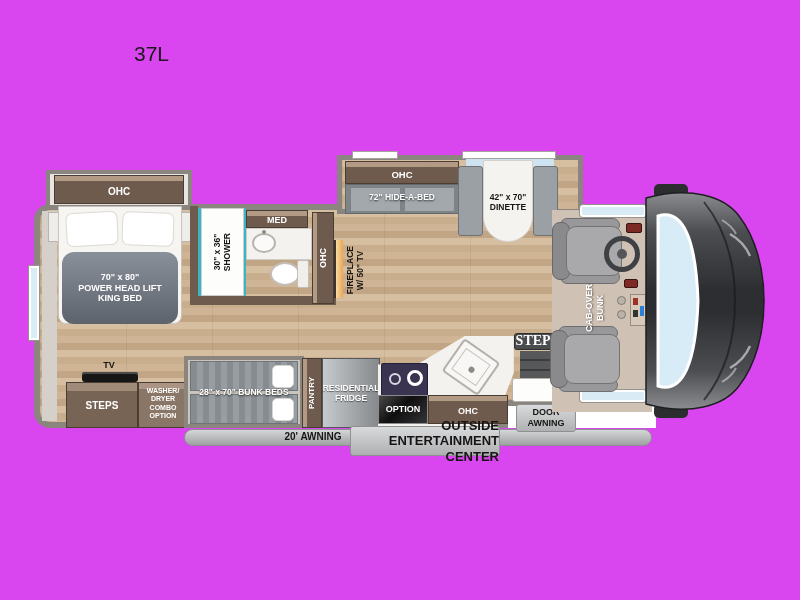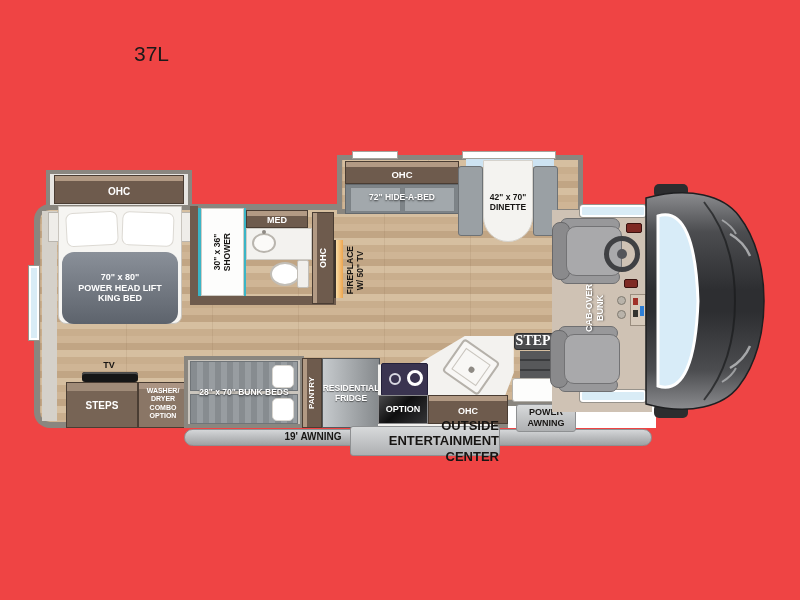--- a/index.html
+++ b/index.html
@@ -1,16 +1,16 @@
 <!DOCTYPE html>
 <html><head>
 <meta charset="utf-8">
 <style>
   html,body{margin:0;padding:0;background:#fff;}
-  .canvas{position:relative;width:800px;height:600px;background:#ef4444;overflow:hidden;
+  .canvas{position:relative;width:800px;height:600px;background:#d946ef;overflow:hidden;
           font-family:"Liberation Sans",sans-serif;}
   .abs{position:absolute;box-sizing:border-box;}
   .lbl{font-weight:bold;white-space:pre-line;text-align:center;line-height:1.18;color:#171513;}
   .wlbl{color:#fff;}
   .ctr{display:flex;align-items:center;justify-content:center;}
   .vtext{writing-mode:vertical-rl;transform:rotate(180deg);}
   .woodfix{background:
     repeating-linear-gradient(90deg, rgba(110,80,50,.10) 0 1px, transparent 1px 86px),
     repeating-linear-gradient(180deg,#d6bfa0 0 7px,#c9ae8d 7px 14px,#cfb595 14px 21px,#c1a584 21px 28px);}
   .cab-h{background:linear-gradient(180deg,#b29a84 0 5px,#6e5b4d 5px);border:1px solid #4a3d33;}
@@ -22,21 +22,21 @@
 </style>
 </head>
 <body>
 
 <div class="canvas">
 
   <div class="abs" style="left:134px;top:42px;font-size:21px;font-weight:500;color:#1a1a1a;">37L</div>
 
   <div class="abs" style="left:184px;top:429px;width:468px;height:17px;border-radius:9px;
               background:linear-gradient(180deg,#d4d6d8,#9fa1a3);border:1px solid #8e9092;"></div>
-  <div class="abs lbl" style="left:248px;top:431px;width:130px;font-size:10px;">19' AWNING</div>
+  <div class="abs lbl" style="left:248px;top:431px;width:130px;font-size:10px;">20' AWNING</div>
 
   <div class="abs woodfix" style="left:34px;top:204px;width:622px;height:224px;border:6px solid #8a867f;
               border-radius:16px 0 0 16px;border-right:none;"></div>
 
   <div class="abs" style="left:42px;top:211px;width:15px;height:210px;background:#d5d1ca;"></div>
   <div class="abs" style="left:29px;top:266px;width:10px;height:74px;background:#d9ecf6;border:2px solid #fff;
               box-shadow:0 0 0 1px #97938c;"></div>
 
   <div class="abs" style="left:46px;top:170px;width:146px;height:39px;background:#e7e5e1;border:4px solid #8a867f;"></div>
   <div class="abs cab-h ctr" style="left:54px;top:175px;width:130px;height:29px;">
@@ -169,21 +169,21 @@
 
   <div class="abs graybox ctr" style="left:350px;top:426px;width:150px;height:30px;">
     <span class="lbl" style="font-size:13px;text-align:right;">OUTSIDE ENTERTAINMENT
 CENTER</span>
   </div>
 
   <div class="abs" style="left:508px;top:400px;width:148px;height:28px;background:#fff;border-top:6px solid #8a867f;"></div>
 
   <div class="abs" style="left:512px;top:378px;width:66px;height:24px;background:#fdfdfc;border:1px solid #b5b2ac;border-radius:3px;"></div>
   <div class="abs graybox ctr" style="left:516px;top:404px;width:60px;height:28px;">
-    <span class="lbl" style="font-size:9px;">POWER
+    <span class="lbl" style="font-size:9px;">DOOR
 AWNING</span>
   </div>
   <div class="abs ctr" style="left:514px;top:333px;width:46px;height:17px;background:#4b4c4e;border:1px solid #2e2f31;border-radius:3px;">
     <span class="lbl wlbl" style="font-size:14px;font-family:Liberation Serif, serif;">STEPS</span>
   </div>
   <div class="abs" style="left:520px;top:351px;width:30px;height:27px;
               background:repeating-linear-gradient(180deg,#57585a 0 8px,#3a3b3d 8px 10px);"></div>
 
   <div class="abs" style="left:552px;top:210px;width:100px;height:202px;background:#cfc2b4;"></div>
   <div class="abs" style="left:580px;top:205px;width:66px;height:12px;background:#d9ecf6;border:2px solid #fff;

